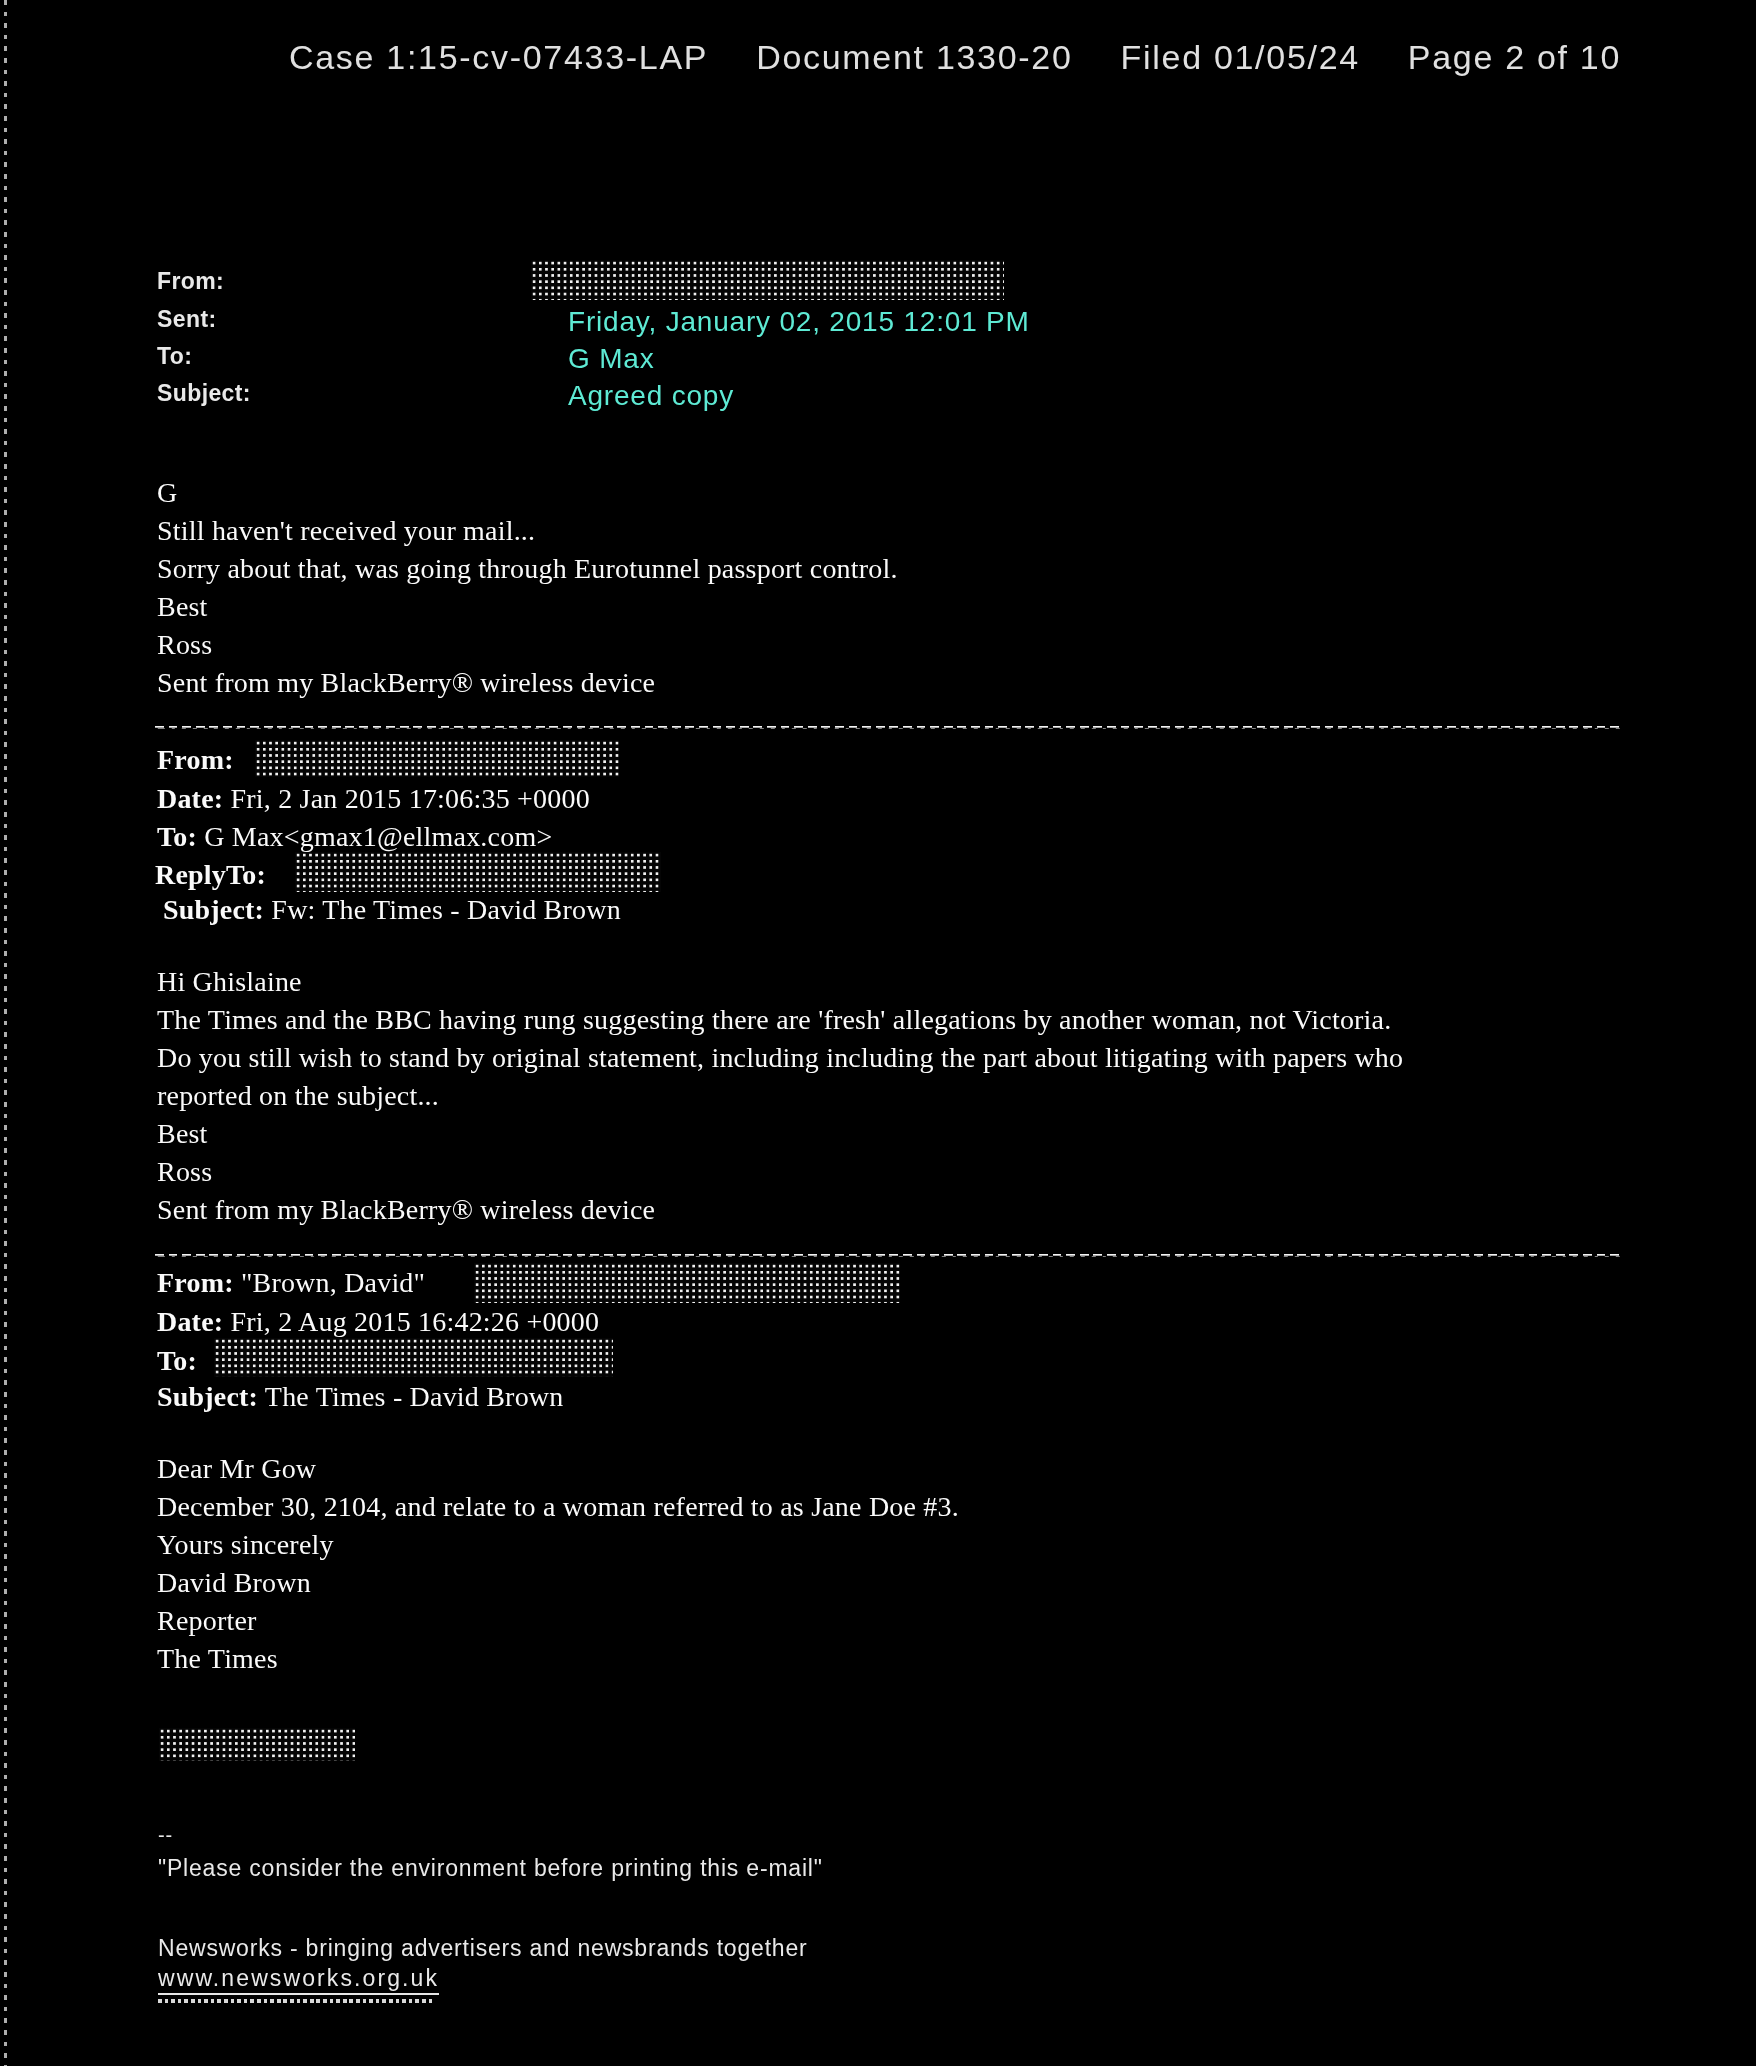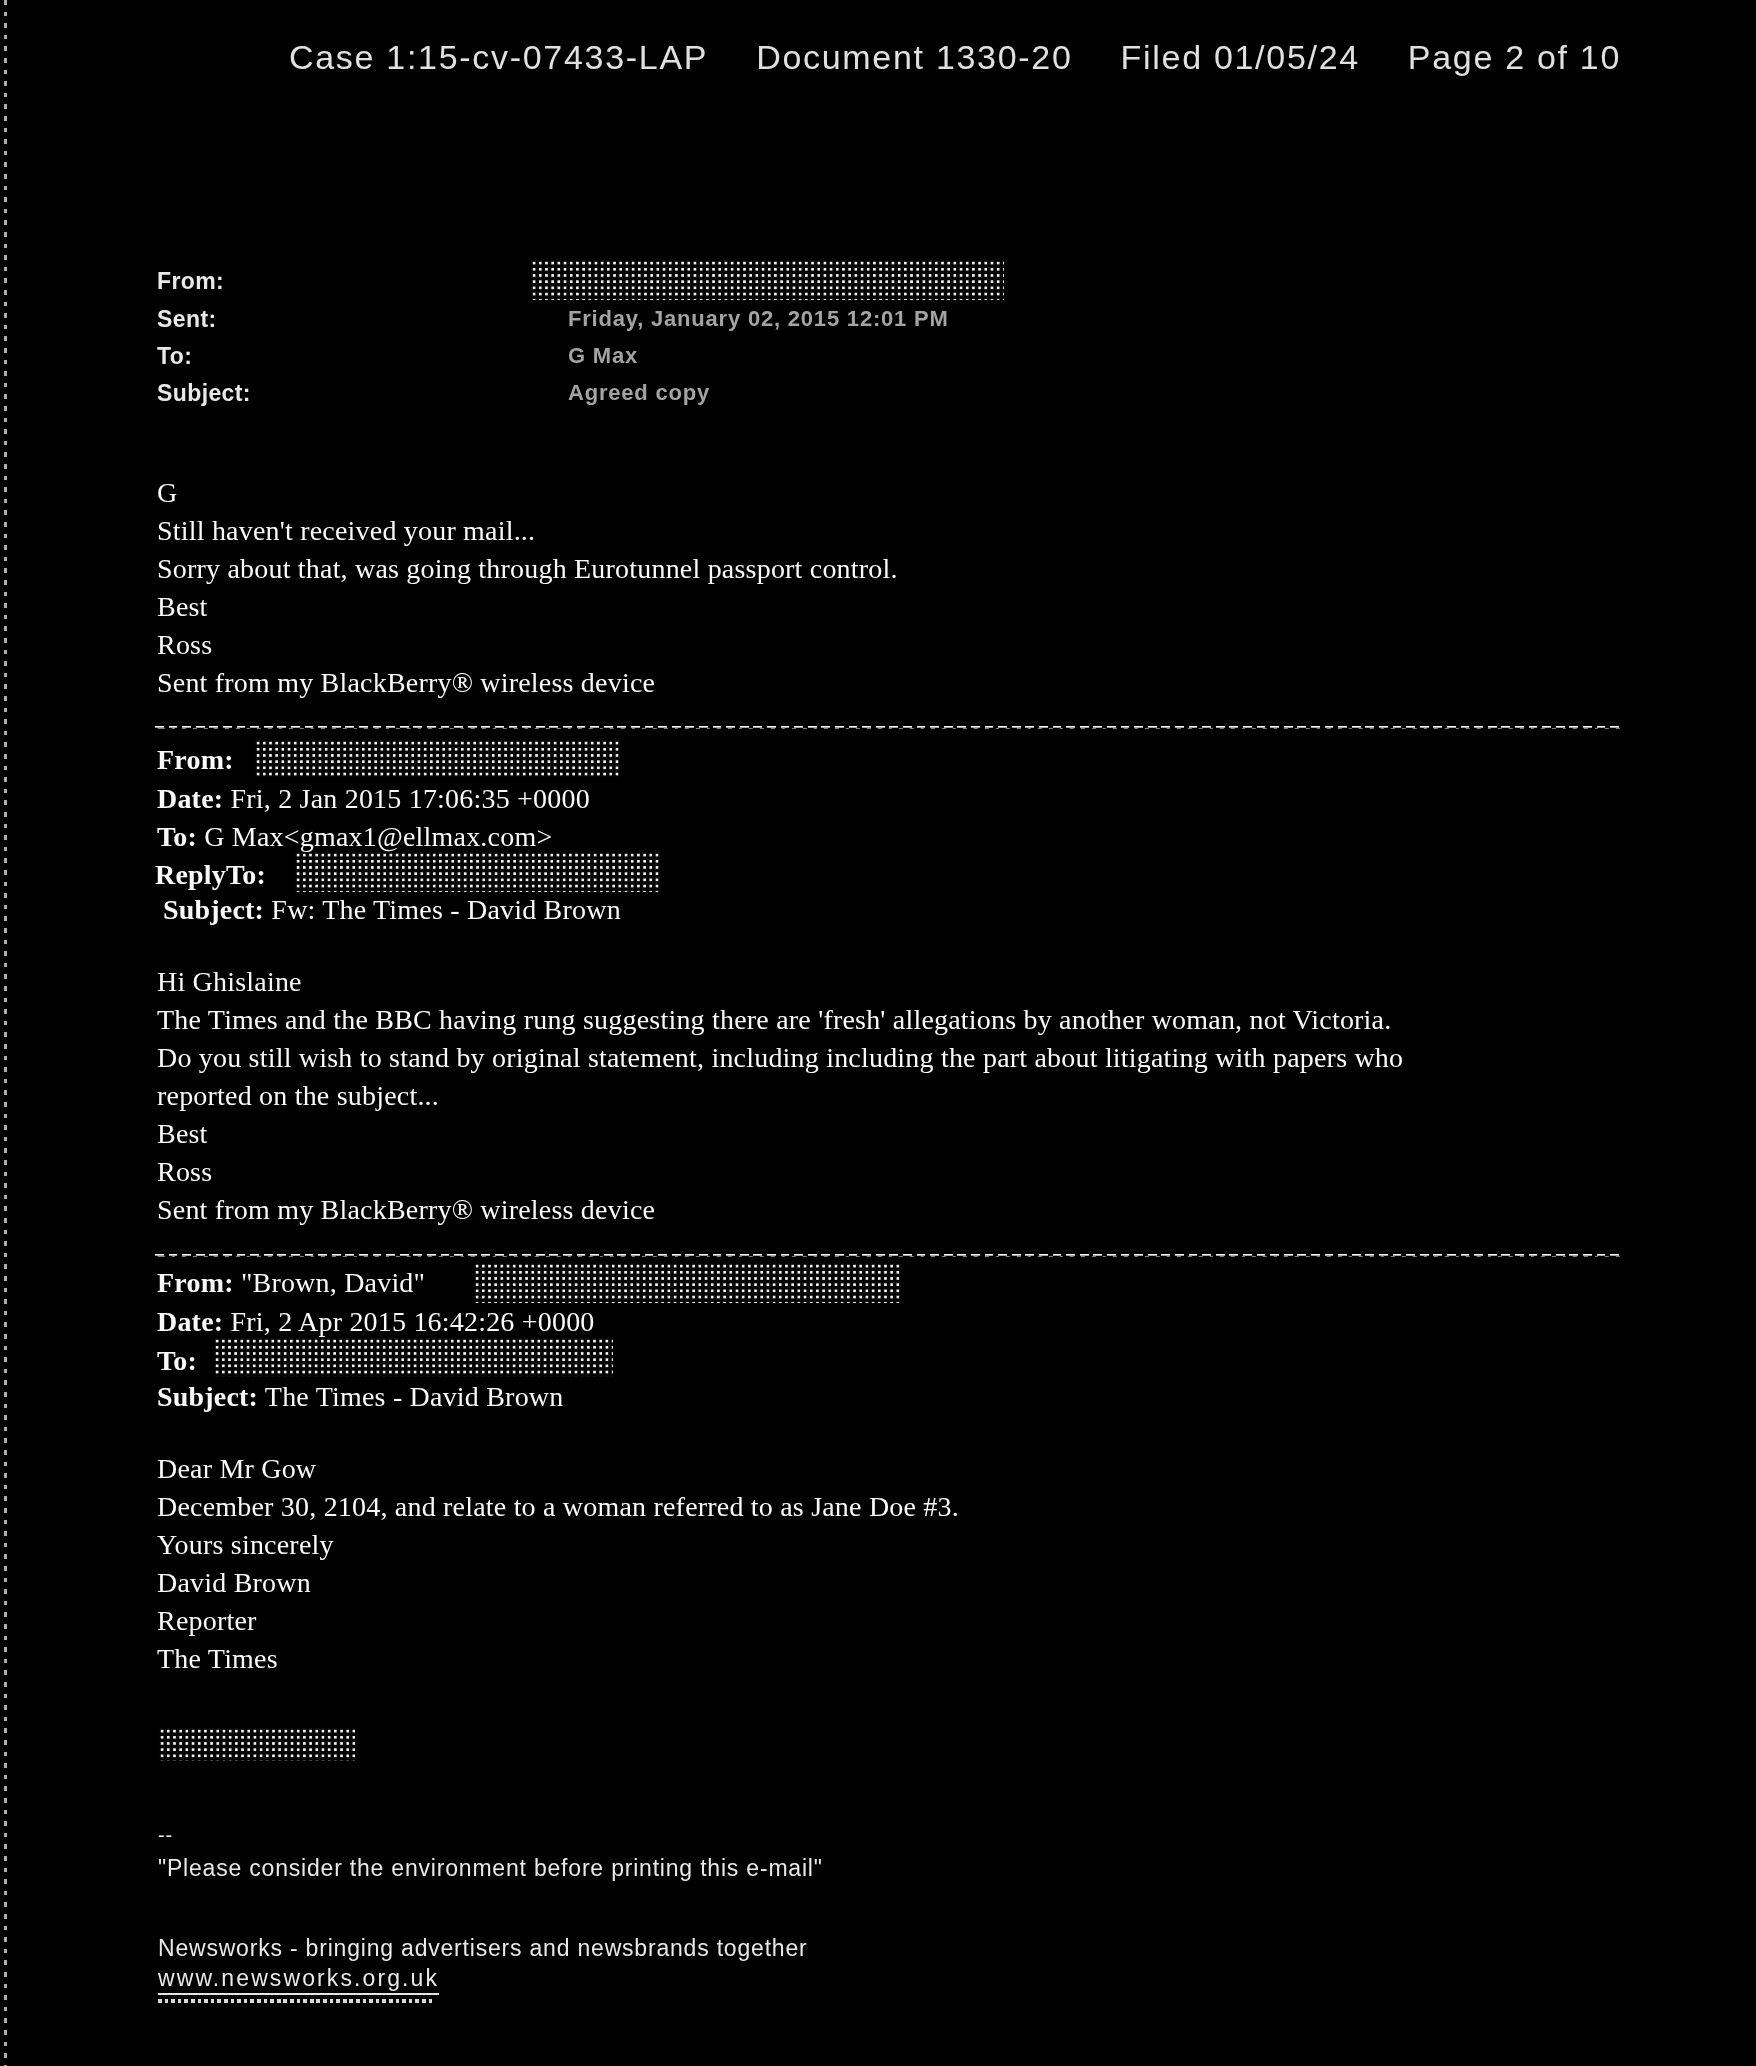--- a/index.html
+++ b/index.html
@@ -27,21 +27,21 @@
   .case-header{
     left:289px;top:38px;
     display:flex;gap:48px;
     font-size:34px;letter-spacing:1.7px;
     color:rgba(255,255,255,.88);
     white-space:nowrap;
   }
 
   
   .h1-label{font-weight:bold;font-size:23px;color:#e9e9e9;letter-spacing:0.4px;}
-  .h1-value{font-size:22px;color:#a3a3a3;letter-spacing:0.8px;white-space:nowrap;font-weight:bold;}
+  .h1-value{font-size:28px;color:#5eead4;letter-spacing:0.8px;white-space:nowrap;}
 
   
   .redaction{
     background-color:#050505;
     background-image:radial-gradient(circle, rgba(255,255,255,.95) 34%, rgba(255,255,255,0) 40%);
     background-size:6.2px 6.2px;
   }
 
   
   .h2-line{font-size:28px;color:#fafafa;white-space:nowrap;letter-spacing:0.2px;}
@@ -162,21 +162,21 @@
 <div class="abs h2-line serif" style="left:157px;top:1267px;">
   <b>From:</b>
   <span> </span>
   <span>"Brown, David"</span>
 </div>
 <div class="abs redaction" style="left:474px;top:1263px;width:426px;height:40px;"></div>
 
 <div class="abs h2-line serif" style="left:157px;top:1306px;">
   <b>Date:</b>
   <span> </span>
-  <span>Fri, 2 Apr 2015 16:42:26 +0000</span>
+  <span>Fri, 2 Aug 2015 16:42:26 +0000</span>
 </div>
 
 <div class="abs h2-line serif" style="left:157px;top:1345px;">
   <b>To:</b>
 </div>
 <div class="abs redaction" style="left:214px;top:1338px;width:399px;height:39px;"></div>
 
 <div class="abs h2-line serif" style="left:157px;top:1381px;">
   <b>Subject:</b>
   <span> </span>

